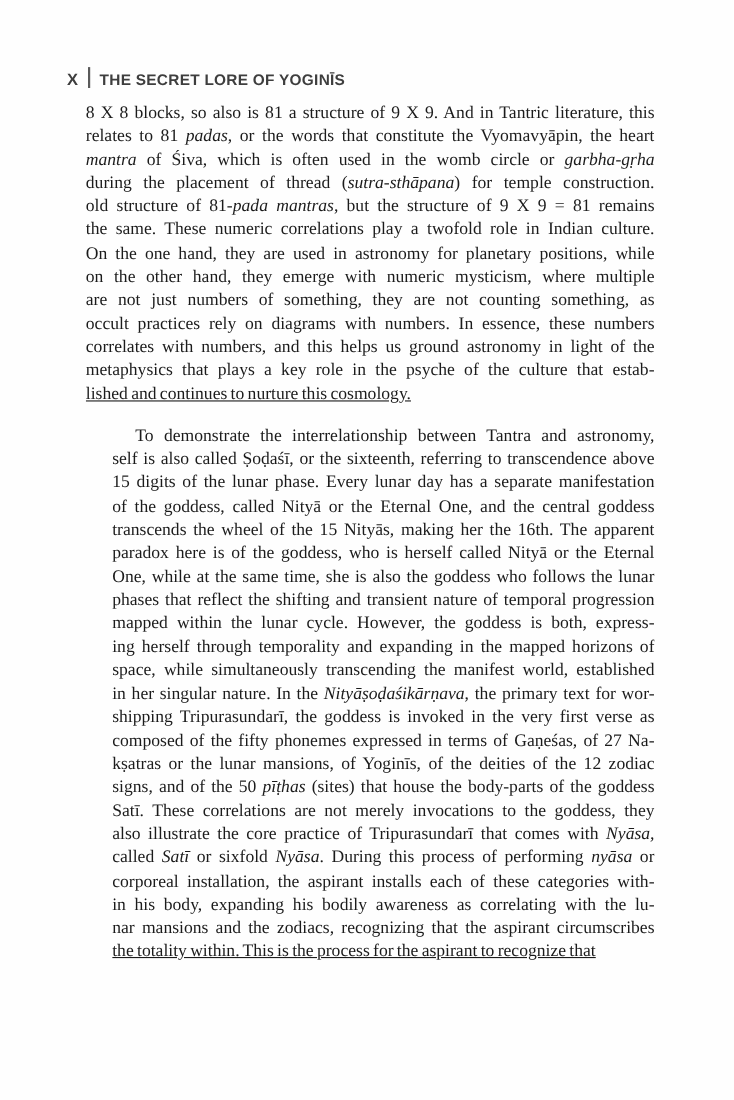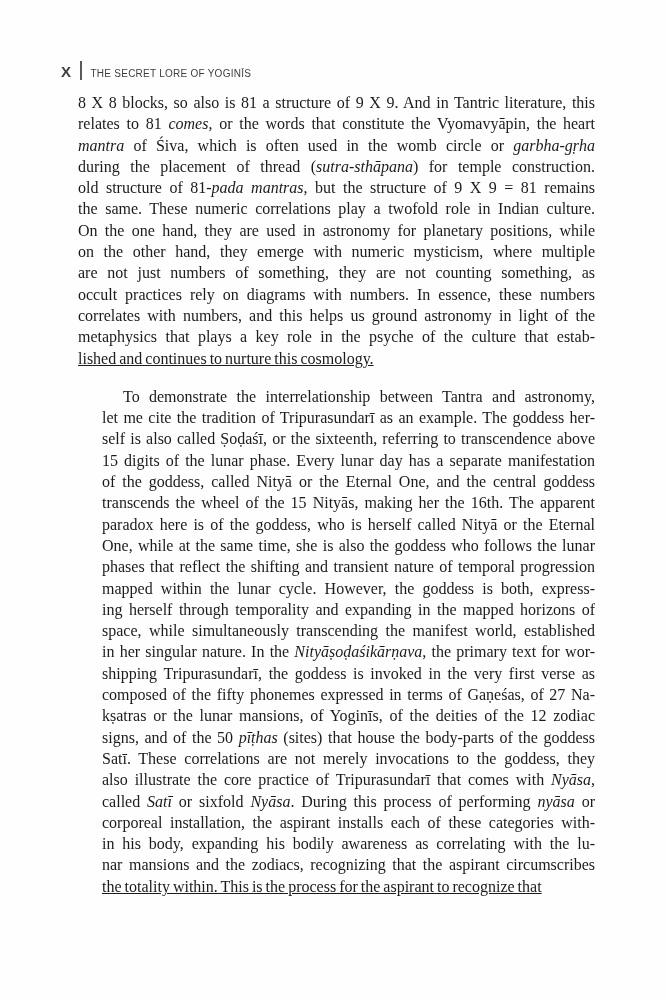--- a/index.html
+++ b/index.html
@@ -28,22 +28,22 @@
     font-weight: 700;
   }
   .hdiv {
     width: 1.5px;
     height: 19px;
     background: #5a5a5a;
     margin: 0 9px;
     transform: translateY(3px);
   }
   .rtitle {
-    font-size: 10px;
-    font-weight: 400;
+    font-size: 14px;
+    font-weight: 700;
     letter-spacing: 0.25px;
   }
   .body-text {
     position: absolute;
     left: 78px;
     top: 92px;
     width: 517px;
     font-family: "Liberation Serif", "DejaVu Serif", serif;
     font-size: 16px;
     color: #1b1b1b;
@@ -67,36 +67,35 @@
 
 <div class="page">
   <div class="header">
     <span class="pageno">X</span>
     <span class="hdiv"></span>
     <span class="rtitle">THE SECRET LORE OF YOGINĪS</span>
   </div>
   <div class="body-text">
       <div class="para">
         <div class="line"><span>8 X 8 blocks, so also is 81 a structure of 9 X 9. And in Tantric literature, this</span></div>
-        <div class="line"><span>relates to 81 </span><span class="it">comes</span><span>, or the words that constitute the Vyomavyāpin, the heart</span></div>
+        <div class="line"><span>relates to 81 </span><span class="it">padas</span><span>, or the words that constitute the Vyomavyāpin, the heart</span></div>
         <div class="line"><span class="it">mantra</span><span> of Śiva, which is often used in the womb circle or </span><span class="it">garbha-gṛha</span></div>
         <div class="line"><span>during the placement of thread (</span><span class="it">sutra-sthāpana</span><span>) for temple construction.</span></div>
         <div class="line"><span>old structure of 81-</span><span class="it">pada mantras</span><span>, but the structure of 9 X 9 = 81 remains</span></div>
         <div class="line"><span>the same. These numeric correlations play a twofold role in Indian culture.</span></div>
         <div class="line"><span>On the one hand, they are used in astronomy for planetary positions, while</span></div>
         <div class="line"><span>on the other hand, they emerge with numeric mysticism, where multiple</span></div>
         <div class="line"><span>are not just numbers of something, they are not counting something, as</span></div>
         <div class="line"><span>occult practices rely on diagrams with numbers. In essence, these numbers</span></div>
         <div class="line"><span>correlates with numbers, and this helps us ground astronomy in light of the</span></div>
         <div class="line"><span>metaphysics that plays a key role in the psyche of the culture that estab-</span></div>
         <div class="line last"><span>lished and continues to nurture this cosmology.</span></div>
       </div>
       <div class="para">
         <div class="line indent"><span>To demonstrate the interrelationship between Tantra and astronomy,</span></div>
-        <div class="line"><span>let me cite the tradition of Tripurasundarī as an example. The goddess her-</span></div>
         <div class="line"><span>self is also called Ṣoḍaśī, or the sixteenth, referring to transcendence above</span></div>
         <div class="line"><span>15 digits of the lunar phase. Every lunar day has a separate manifestation</span></div>
         <div class="line"><span>of the goddess, called Nityā or the Eternal One, and the central goddess</span></div>
         <div class="line"><span>transcends the wheel of the 15 Nityās, making her the 16th. The apparent</span></div>
         <div class="line"><span>paradox here is of the goddess, who is herself called Nityā or the Eternal</span></div>
         <div class="line"><span>One, while at the same time, she is also the goddess who follows the lunar</span></div>
         <div class="line"><span>phases that reflect the shifting and transient nature of temporal progression</span></div>
         <div class="line"><span>mapped within the lunar cycle. However, the goddess is both, express-</span></div>
         <div class="line"><span>ing herself through temporality and expanding in the mapped horizons of</span></div>
         <div class="line"><span>space, while simultaneously transcending the manifest world, established</span></div>

